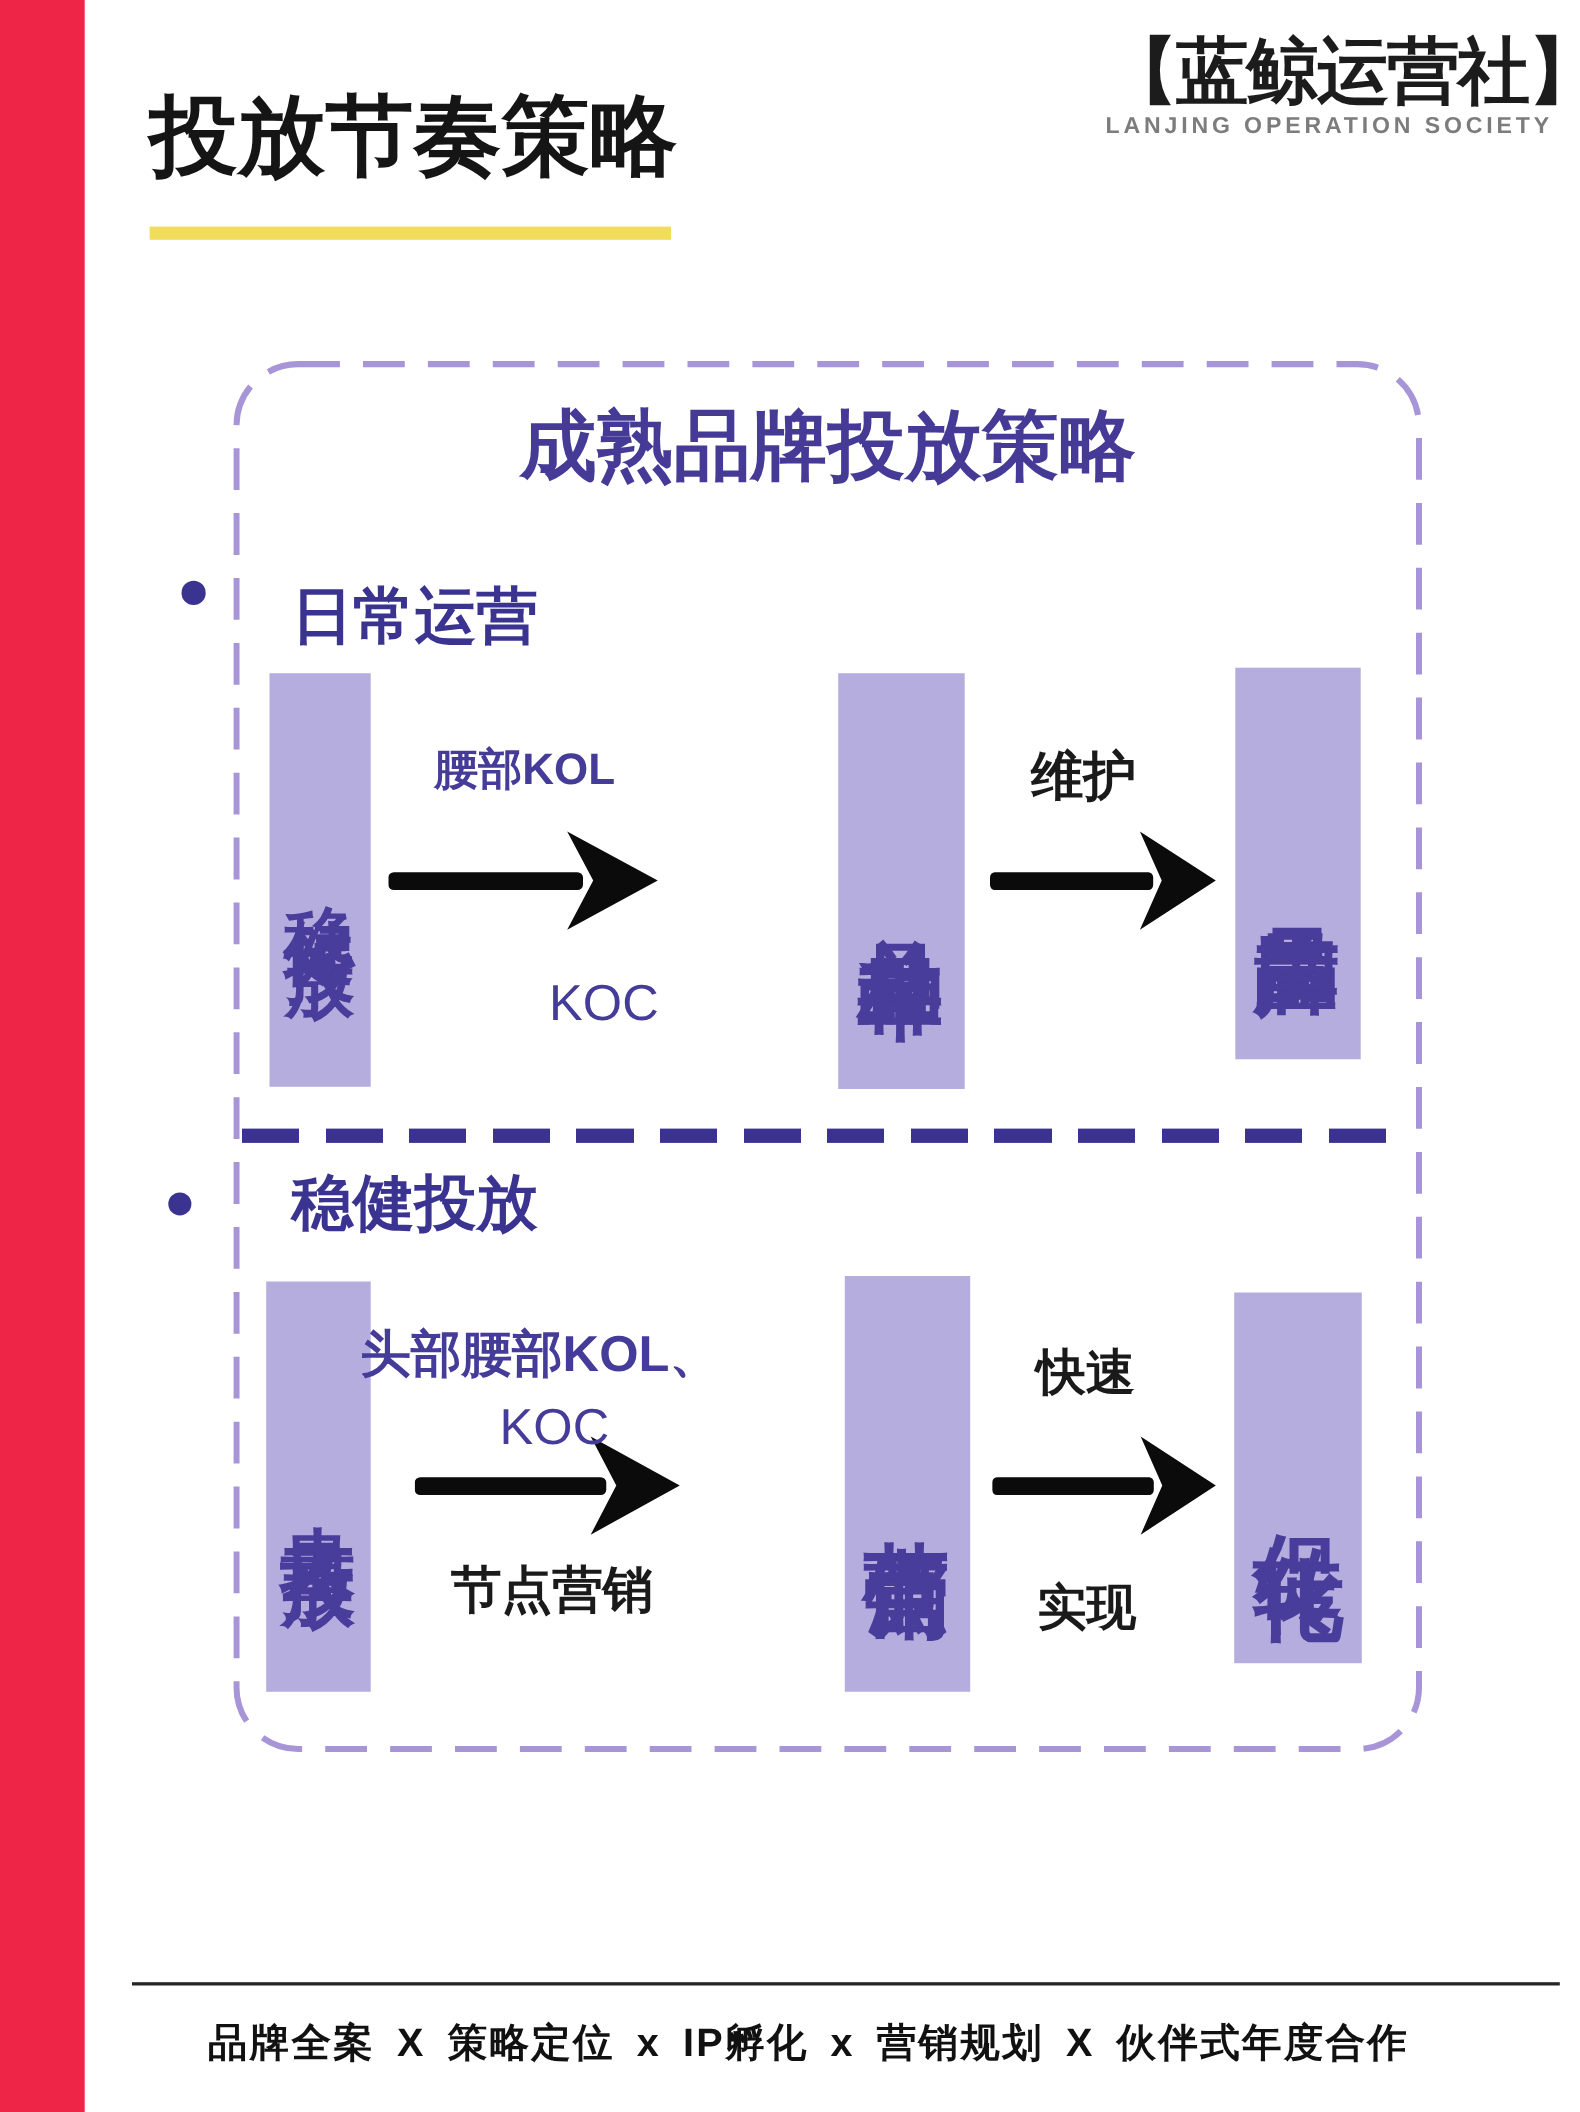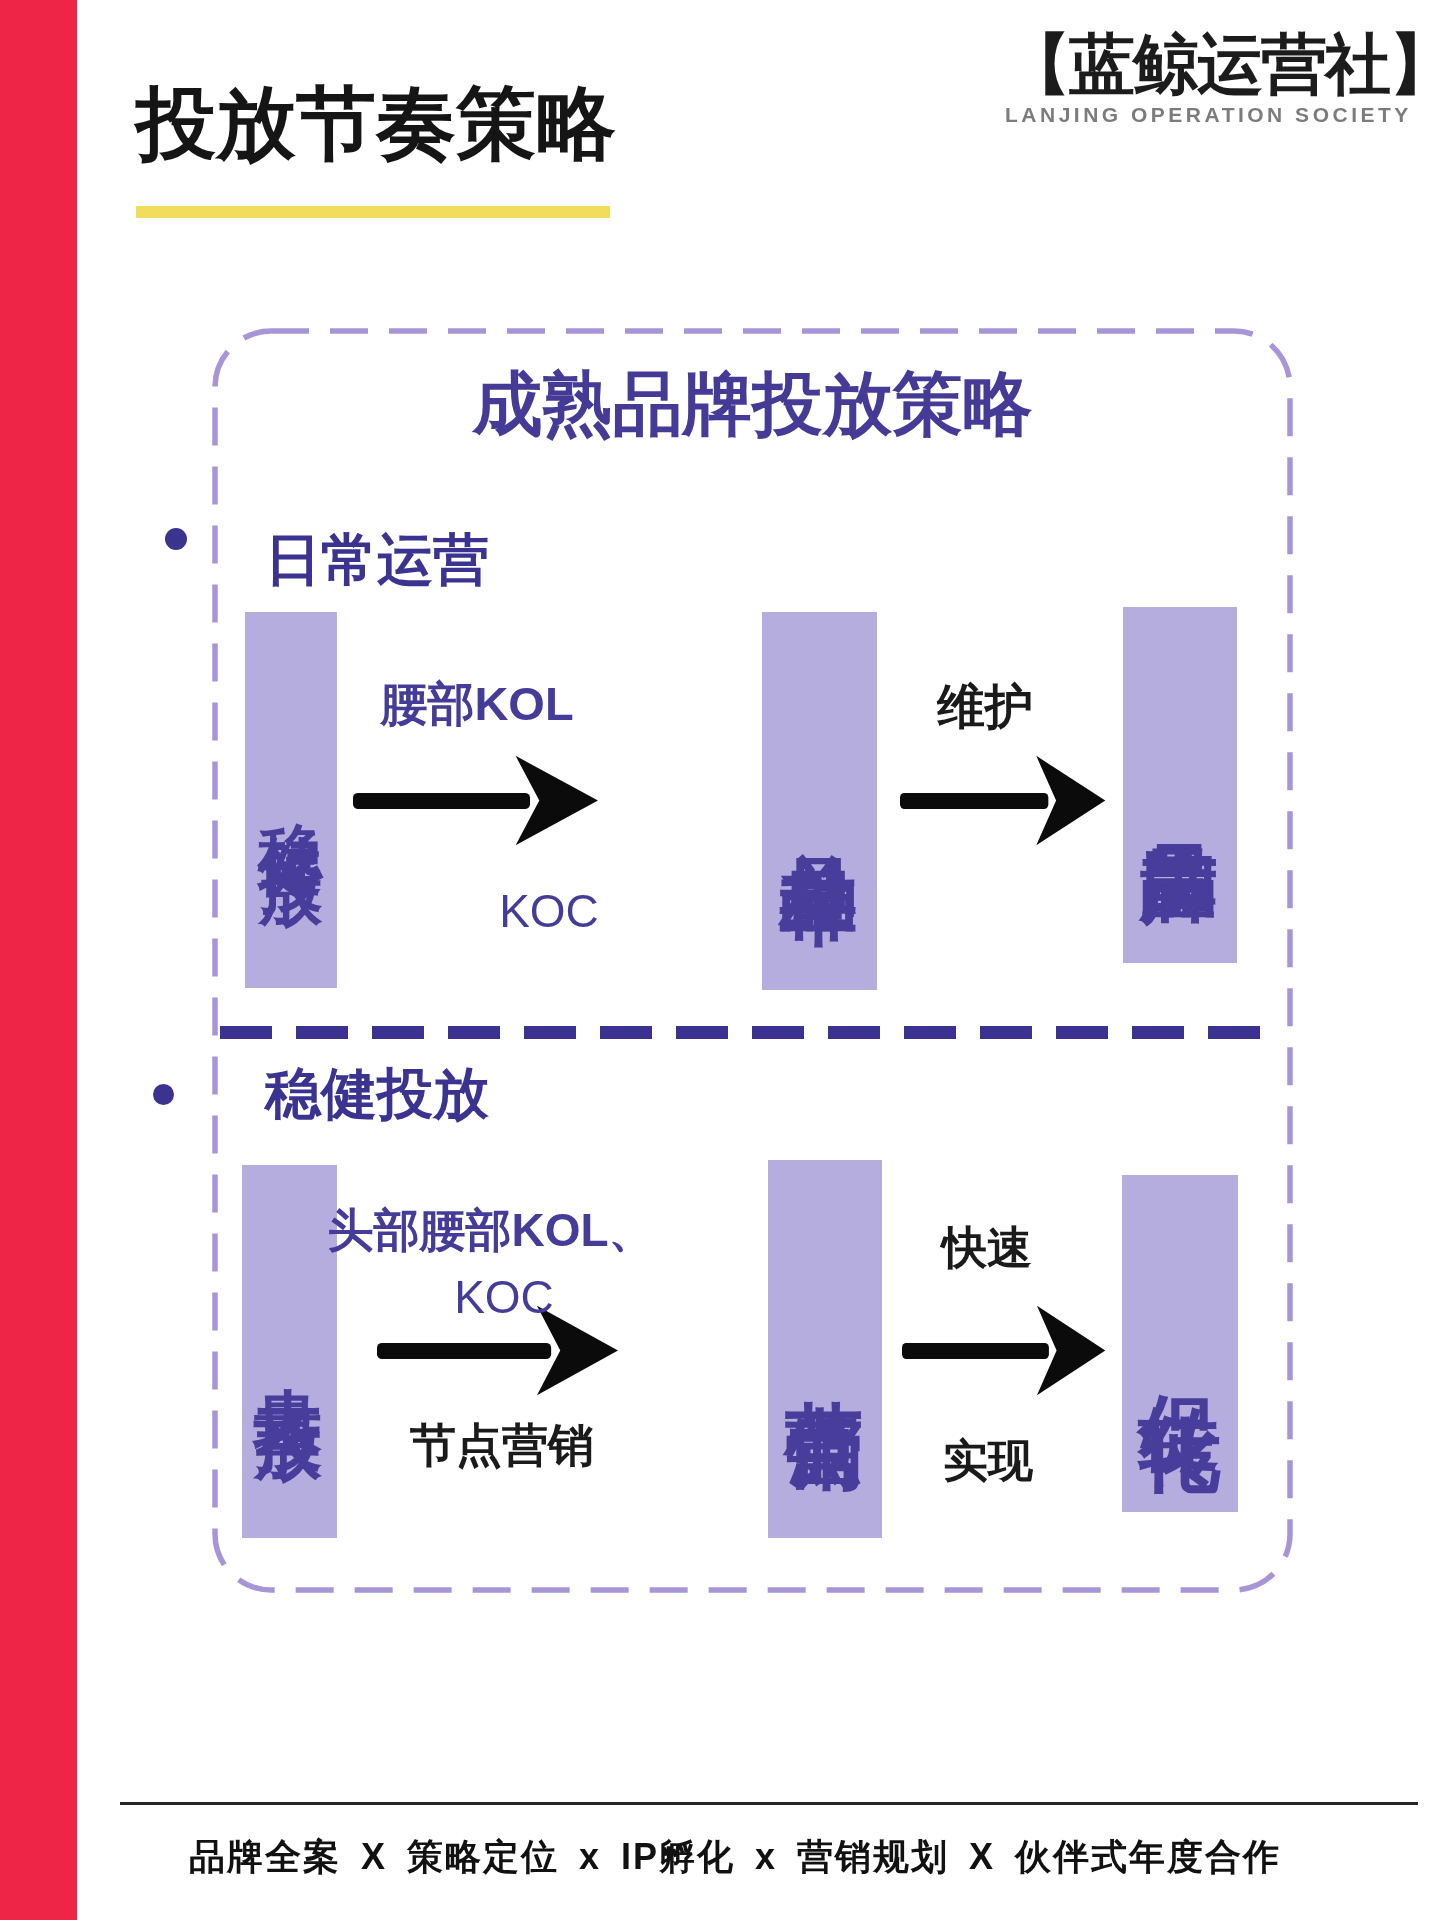--- a/index.html
+++ b/index.html
@@ -23,21 +23,21 @@
   .logo{left:1005px;top:30px;text-align:left;}
   .logo-cjk{font-size:66px;font-weight:900;color:#1c1c1c;line-height:1.05;white-space:nowrap;letter-spacing:-2px;}
   .logo-sub{font-size:21px;font-weight:700;color:#7c7c7c;letter-spacing:3.5px;margin-top:4px;white-space:nowrap;}
 
   
   .panel{left:212px;top:328px;width:1081px;height:1265px;}
   .panel svg{display:block;}
 
   .panel-title{
     left:212px;top:370px;width:1081px;text-align:center;
-    font-size:70px;font-weight:900;color:#453B97;line-height:1;white-space:nowrap;font-family:Liberation Serif, serif;
+    font-size:70px;font-weight:900;color:#453B97;line-height:1;white-space:nowrap;
   }
 
   .bullet{border-radius:50%;background:#3B3390;}
   .bullet1{left:165px;top:528px;width:22px;height:22px;}
   .bullet2{left:153px;top:1084px;width:21px;height:21px;}
 
   .section-label{
     font-size:56px;font-weight:900;color:#3B3390;line-height:1.15;white-space:nowrap;
   }
   .sec1{left:265px;top:500px;margin-top:28px;}
@@ -61,21 +61,21 @@
   .arrow{display:block;}
   .ar1a{left:353px;top:753px;}
   .ar1b{left:900px;top:753px;}
   .ar2a{left:377px;top:1303px;}
   .ar2b{left:902px;top:1303px;}
 
   
   .flow-label{white-space:nowrap;line-height:1.1;transform:translateX(-50%);}
   .lbl-purple{color:#443C98;}
   .lbl-black{color:#1a1a1a;}
-  .l-yaobu  {left:477px;top:678px;font-size:47px;font-weight:600;text-align:right;}
+  .l-yaobu  {left:477px;top:678px;font-size:40px;font-weight:600;text-align:right;}
   .l-koc1   {left:549px;top:886px;font-size:46px;font-weight:500;}
   .l-weihu  {left:985px;top:681px;font-size:48px;font-weight:700;}
   .l-toubu  {left:491px;top:1205px;font-size:46px;font-weight:600;}
   .l-koc2   {left:504px;top:1272px;font-size:46px;font-weight:500;}
   .l-jizhong{left:502px;top:1420px;font-size:46px;font-weight:600;}
   .l-kuaisu {left:987px;top:1223px;font-size:45px;font-weight:600;text-align:right;}
   .l-shixian{left:988px;top:1436px;font-size:45px;font-weight:600;}
 
   
   .separator{

